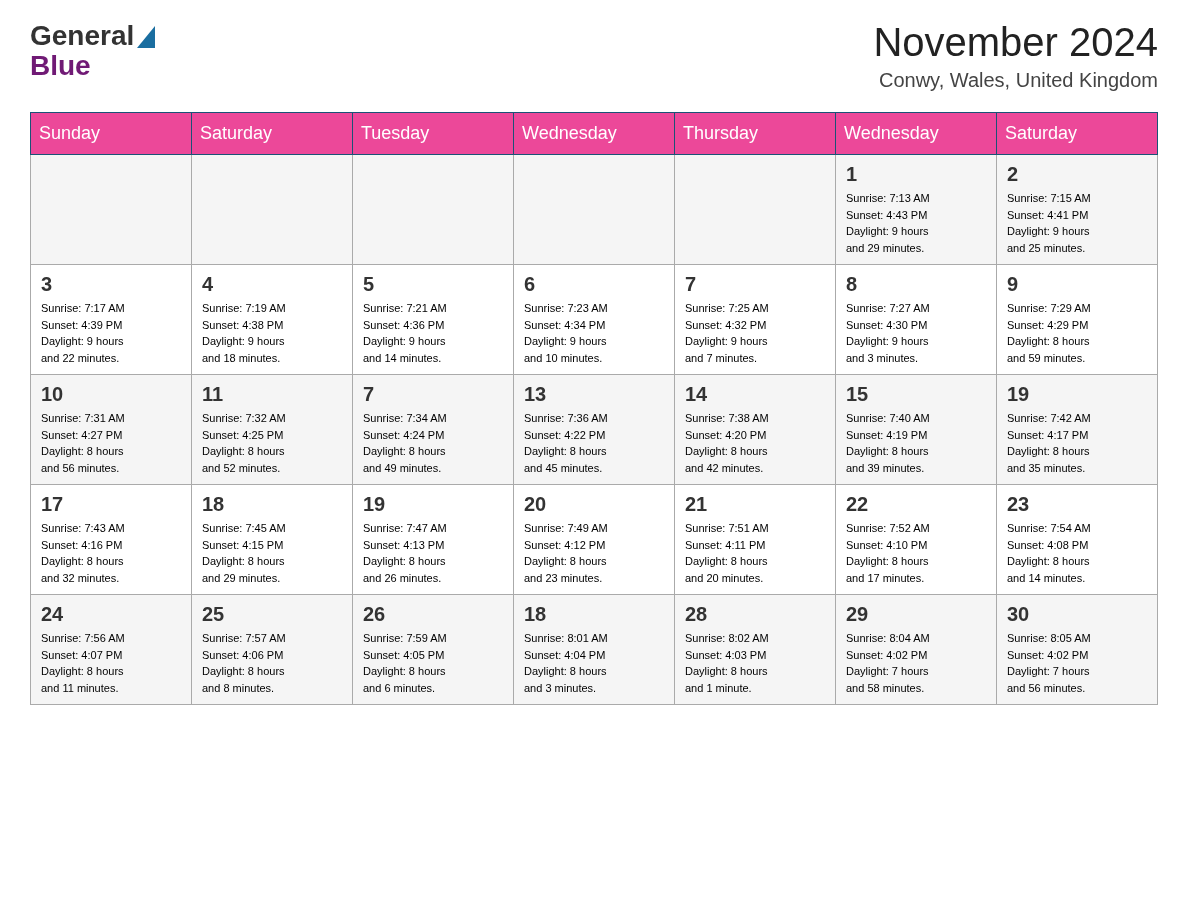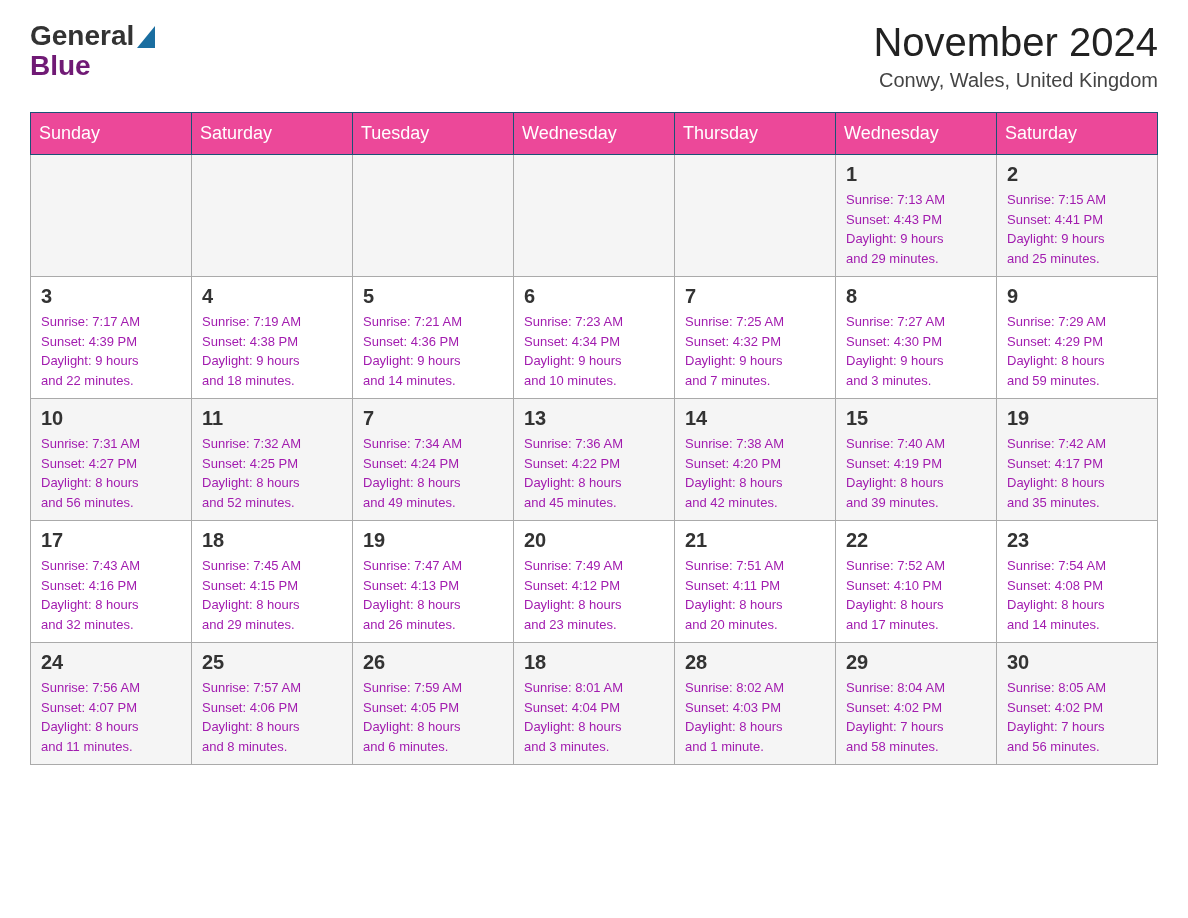--- a/index.html
+++ b/index.html
@@ -85,22 +85,22 @@
       background-color: #ffffff;
     }
     .day-number {
       font-size: 20px;
       font-weight: bold;
       color: #333;
       display: block;
       margin-bottom: 4px;
     }
     .day-info {
-      font-size: 13px;
-      color: #a21caf;
+      font-size: 11px;
+      color: #000000;
       line-height: 1.5;
     }
     .empty-cell {
       background-color: #f9f9f9;
     }
     .row-odd td { background-color: #f2f2f2; }
     .row-even td { background-color: #ffffff; }
   </style>
 </head>
 <body>

